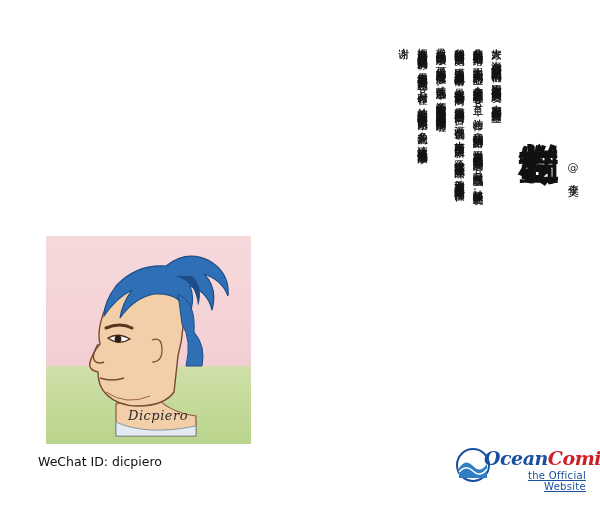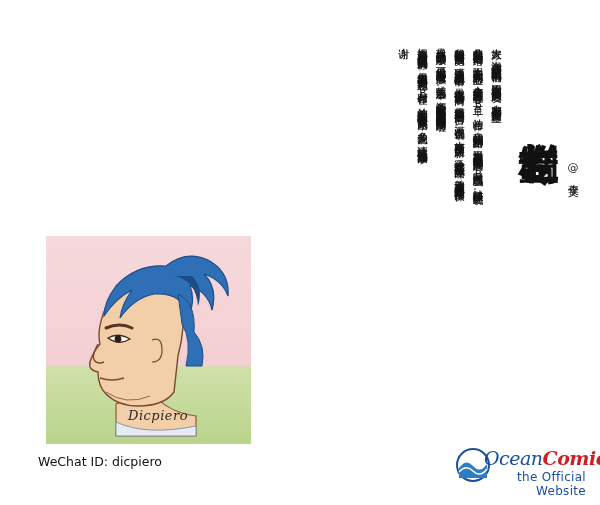--- a/index.html
+++ b/index.html
@@ -127,41 +127,42 @@
     height: 34px;
   }
   .logo-text {
     position: absolute;
     left: 28px;
     top: 1px;
     width: 102px;
   }
   .logo-ocean {
     font-family: "DejaVu Serif", "Liberation Serif", serif;
-    font-weight: normal;
+    font-weight: bold;
     font-style: italic;
     font-size: 19px;
     color: #1a4fa0;
     letter-spacing: -0.5px;
     line-height: 1;
   }
   .logo-comics {
     font-family: "DejaVu Serif", "Liberation Serif", serif;
     font-weight: bold;
     font-style: italic;
     font-size: 19px;
     color: #cf1f26;
     letter-spacing: -0.5px;
   }
   .logo-sub {
     margin-top: 1px;
-    font-size: 12px;
+    font-size: 10px;
     color: #1a4fa0;
     text-align: right;
     letter-spacing: 0.3px;
+    text-decoration: underline;
   }
 </style>
 </head>
 <body>
 
 <div id="page">
 
   <div class="title-block">
     <div class="title-main">监制专栏</div>
     <div class="title-byline">@李俊文</div>

